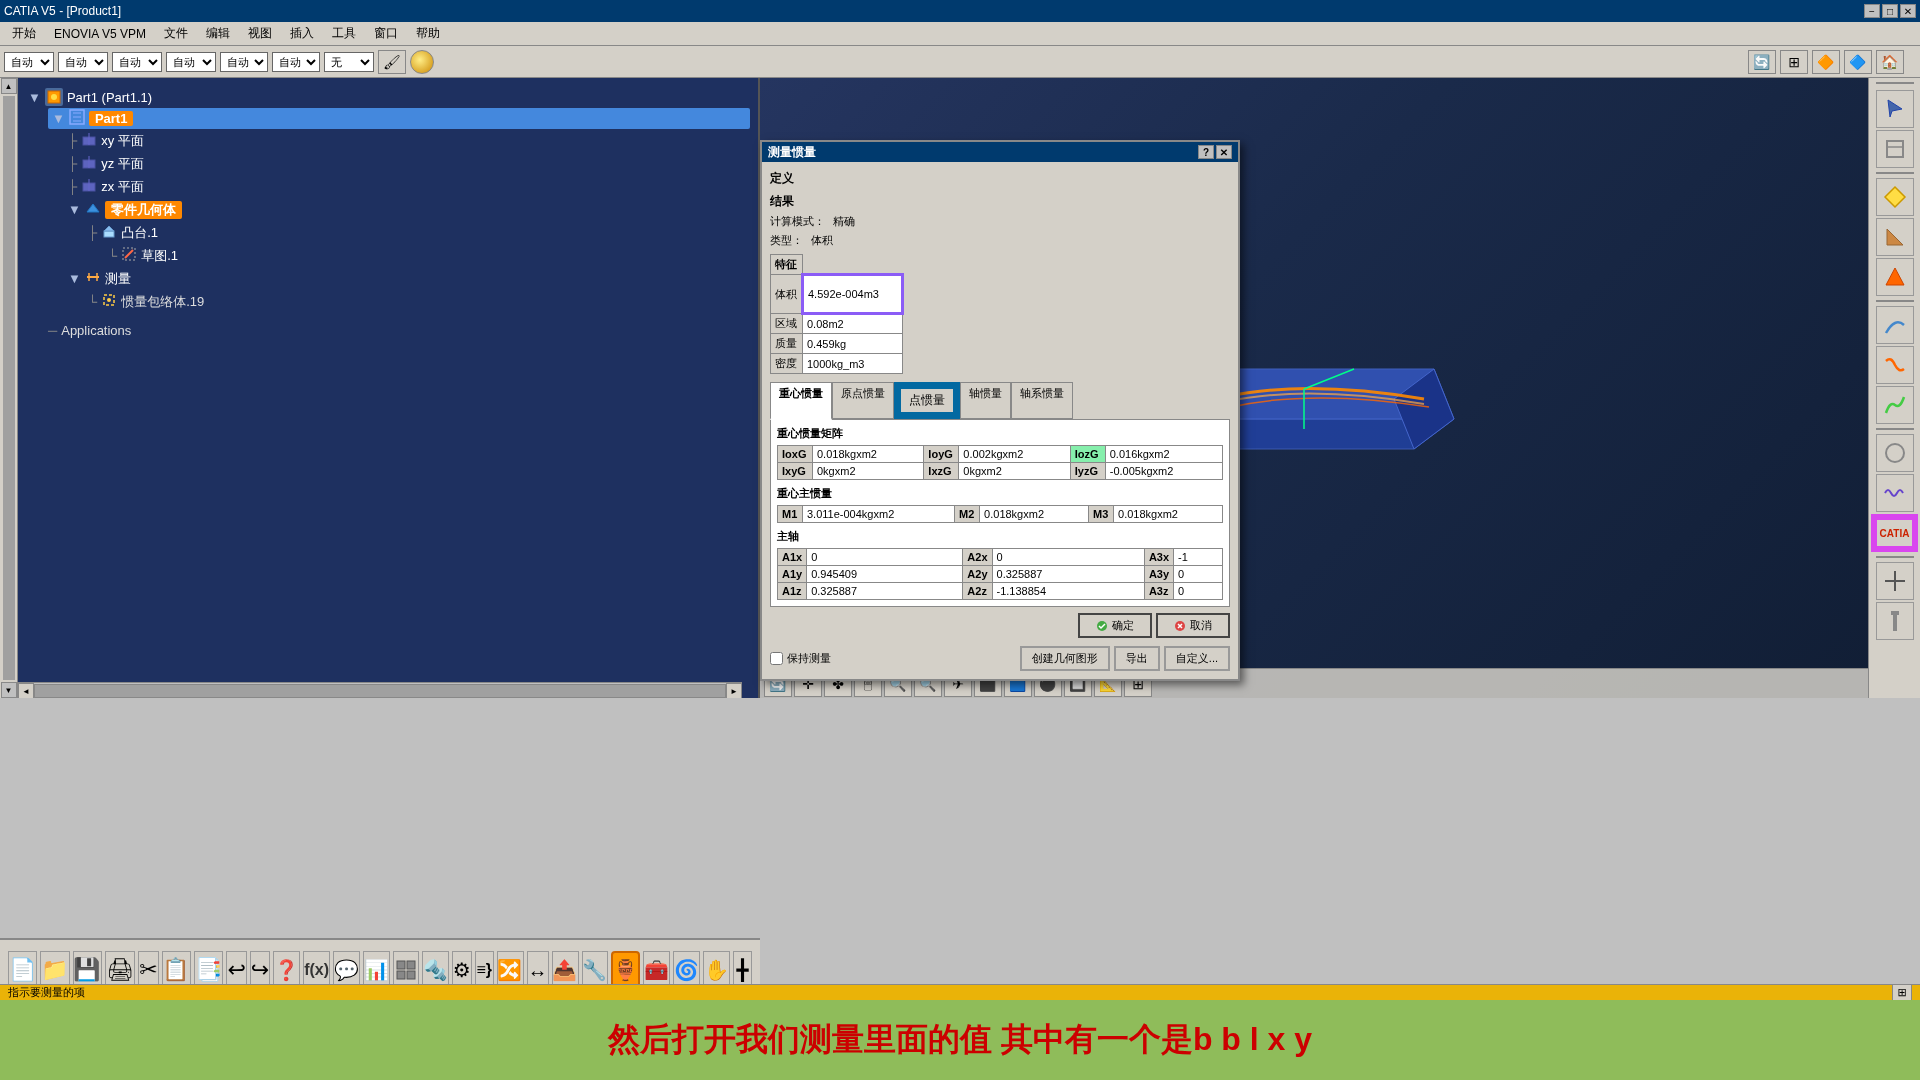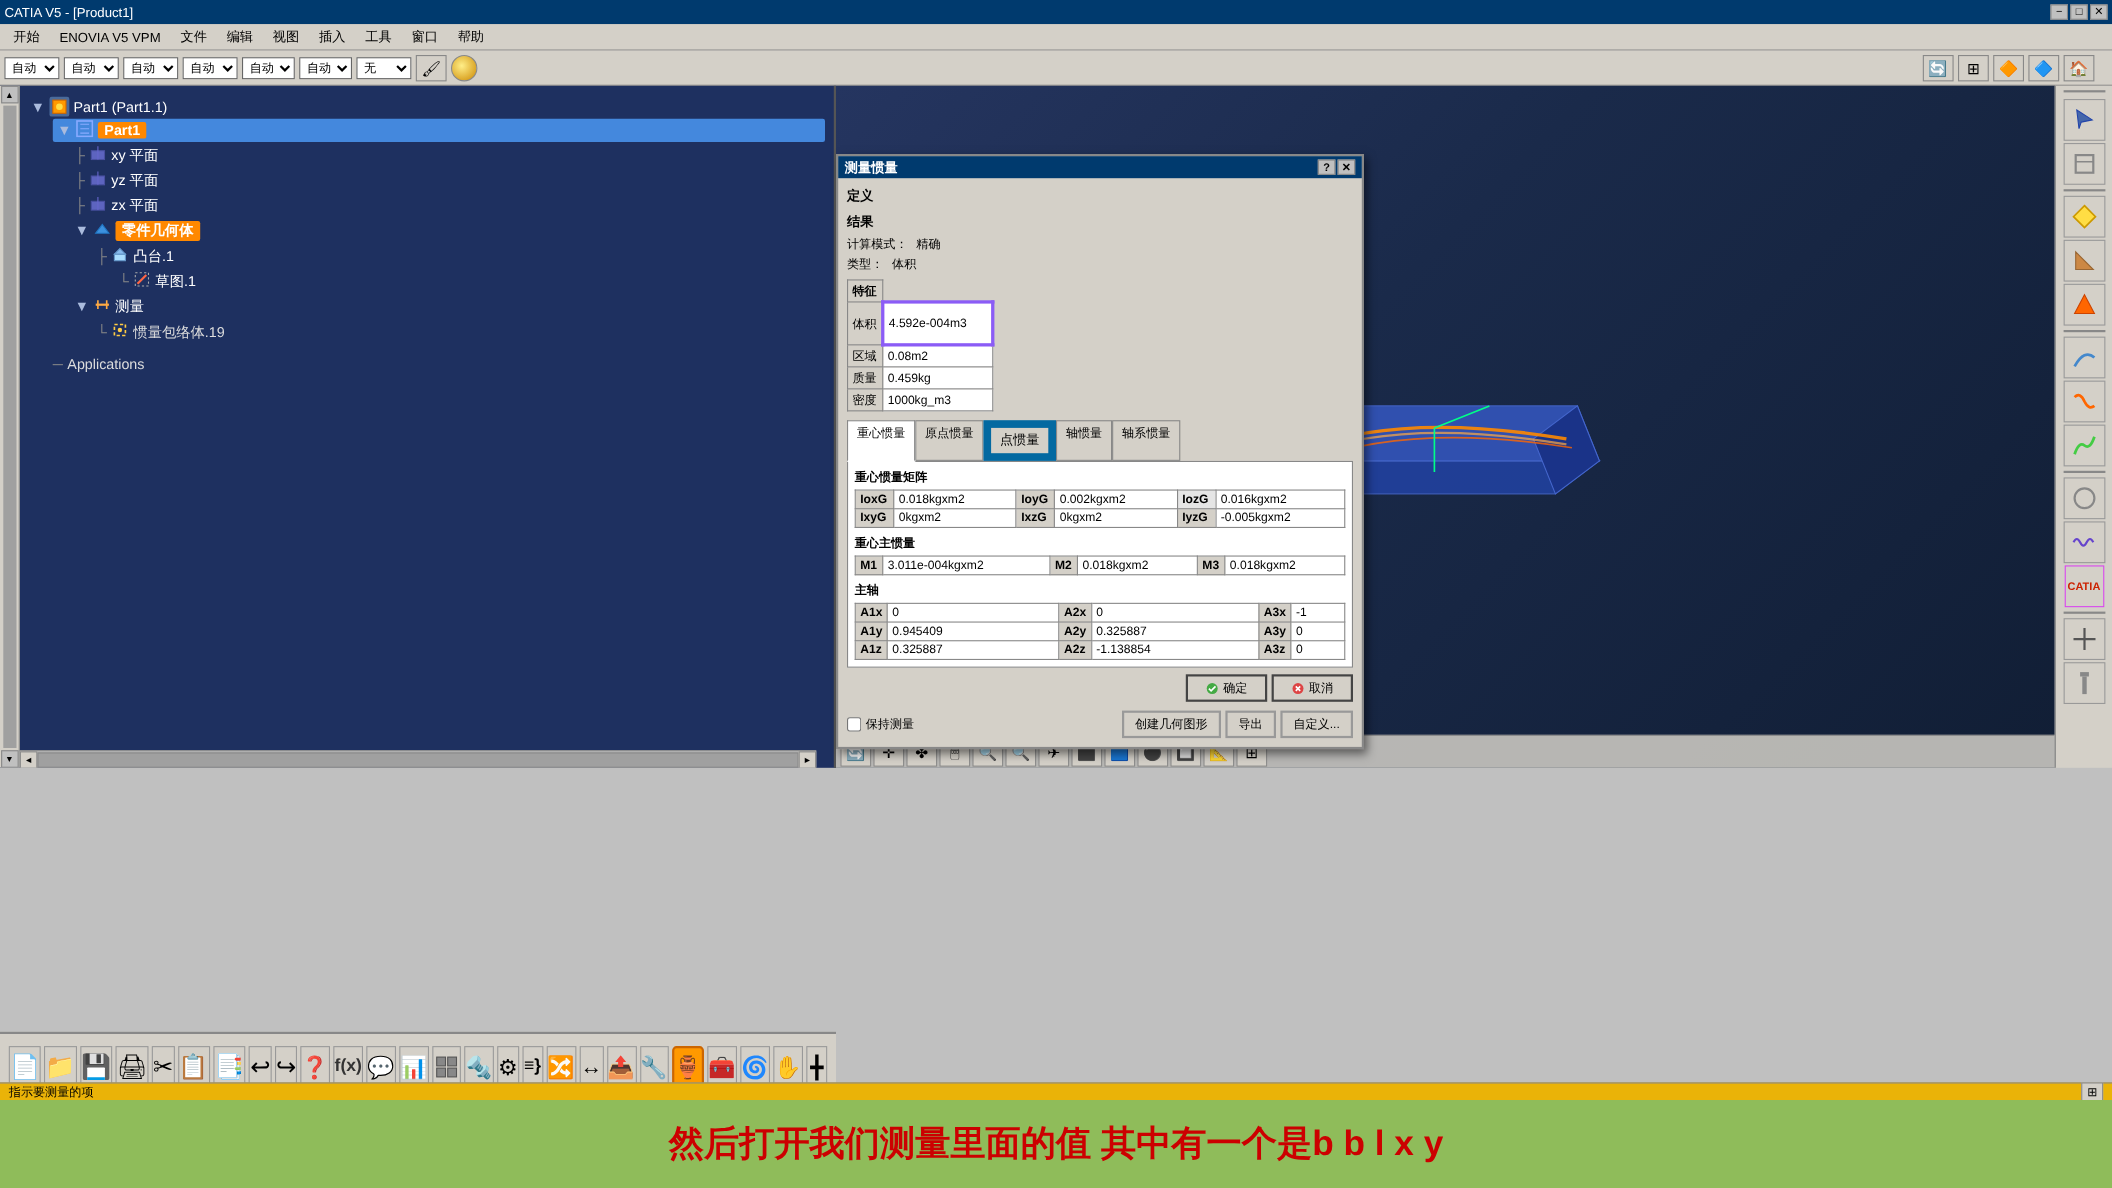--- a/index.html
+++ b/index.html
@@ -357,21 +357,21 @@
     <div style="width:38px; height:38px; background:#d4d0c8; border:1px solid #999; cursor:pointer; display:flex; align-items:center; justify-content:center;">
       <svg width="24" height="24" viewBox="0 0 24 24">
           <circle cx="12" cy="12" r="9" fill="none" stroke="#888" stroke-width="2"></circle>
         </svg>
     </div>
     <div style="width:38px; height:38px; background:#d4d0c8; border:1px solid #999; cursor:pointer; display:flex; align-items:center; justify-content:center;">
       <svg width="24" height="24" viewBox="0 0 24 24">
           <path d="M2 12 Q5 6 8 12 Q11 18 14 12 Q17 6 20 12" stroke="#6644cc" stroke-width="2" fill="none"></path>
         </svg>
     </div>
-    <div style="width:36px; height:38px; background:#d4d0c8; border:1px solid #d946ef; cursor:pointer; display:flex; align-items:center; justify-content:center;">
+    <div style="width:47px; height:38px; background:#d4d0c8; border:6px solid #d946ef; cursor:pointer; display:flex; align-items:center; justify-content:center;">
       <span style="font-size:10px; font-weight:bold; color:#cc2200;">CATIA</span>
     </div>
 
     <div style="width:38px; height:2px; background:#888; margin:2px 0;"></div>
 
     <div style="width:38px; height:38px; background:#d4d0c8; border:1px solid #999; cursor:pointer; display:flex; align-items:center; justify-content:center;">
       <svg width="24" height="24" viewBox="0 0 24 24">
           <line x1="12" y1="2" x2="12" y2="22" stroke="#555" stroke-width="2"></line>
           <line x1="2" y1="12" x2="22" y2="12" stroke="#555" stroke-width="2"></line>
         </svg>
@@ -432,38 +432,38 @@
         <tr>
           <td style="background:#d4d0c8; border:1px solid #888; padding:2px 4px;">密度</td>
           <td style="background:white; border:1px solid #888; padding:2px 4px;">1000kg_m3</td>
         </tr>
       </tbody>
         </table>
 
     </div>
 
     <div style="display:flex; gap:0; margin-top:8px; margin-bottom:0;">
-      <div style="padding:3px 8px; background:white; border:1px solid #888; border-bottom:2px solid white; cursor:pointer; font-size:11px; font-weight:normal; margin-bottom:-1px; z-index:1;">重心惯量</div>
+      <div style="padding:3px 8px; background:white; border:1px solid #888; border-bottom:2px solid white; cursor:pointer; font-size:11px; font-weight:bold; margin-bottom:-1px; z-index:1;">重心惯量</div>
       <div style="padding:3px 8px; background:#d4d0c8; border:1px solid #888; cursor:pointer; font-size:11px;">原点惯量</div>
       <div style="padding:3px 8px; background:#d4d0c8; border:7px solid #0369a1; cursor:pointer; font-size:12px;text-align:right;">点惯量</div>
       <div style="padding:3px 8px; background:#d4d0c8; border:1px solid #888; cursor:pointer; font-size:11px;">轴惯量</div>
       <div style="padding:3px 8px; background:#d4d0c8; border:1px solid #888; cursor:pointer; font-size:11px;">轴系惯量</div>
     </div>
 
     <div style="border:1px solid #888; background:white; padding:6px;">
 
       <div style="font-size:11px; font-weight:bold; margin-bottom:4px;">重心惯量矩阵</div>
       <table style="border-collapse:collapse; font-size:11px; width:100%; margin-bottom:6px;">
         <tbody>
             <tr>
           <td style="background:#d4d0c8; border:1px solid #888; padding:2px 4px; font-weight:bold; width:35px;">IoxG</td>
           <td style="background:white; border:1px solid #888; padding:2px 4px;">0.018kgxm2</td>
           <td style="background:#d4d0c8; border:1px solid #888; padding:2px 4px; font-weight:bold; width:35px;">IoyG</td>
           <td style="background:white; border:1px solid #888; padding:2px 4px;">0.002kgxm2</td>
-          <td style="background:#e5e5e5; border:1px solid #888; padding:2px 4px; font-weight:bold; width:35px;">IozG</td>
+          <td style="background:#86efac; border:1px solid #888; padding:2px 4px; font-weight:bold; width:35px;">IozG</td>
           <td style="background:white; border:1px solid #888; padding:2px 4px;">0.016kgxm2</td>
         </tr>
         <tr>
           <td style="background:#d4d0c8; border:1px solid #888; padding:2px 4px; font-weight:bold;">IxyG</td>
           <td style="background:white; border:1px solid #888; padding:2px 4px;">0kgxm2</td>
           <td style="background:#d4d0c8; border:1px solid #888; padding:2px 4px; font-weight:bold;">IxzG</td>
           <td style="background:white; border:1px solid #888; padding:2px 4px;">0kgxm2</td>
           <td style="background:#d4d0c8; border:1px solid #888; padding:2px 4px; font-weight:bold;">IyzG</td>
           <td style="background:white; border:1px solid #888; padding:2px 4px;">-0.005kgxm2</td>
         </tr>

